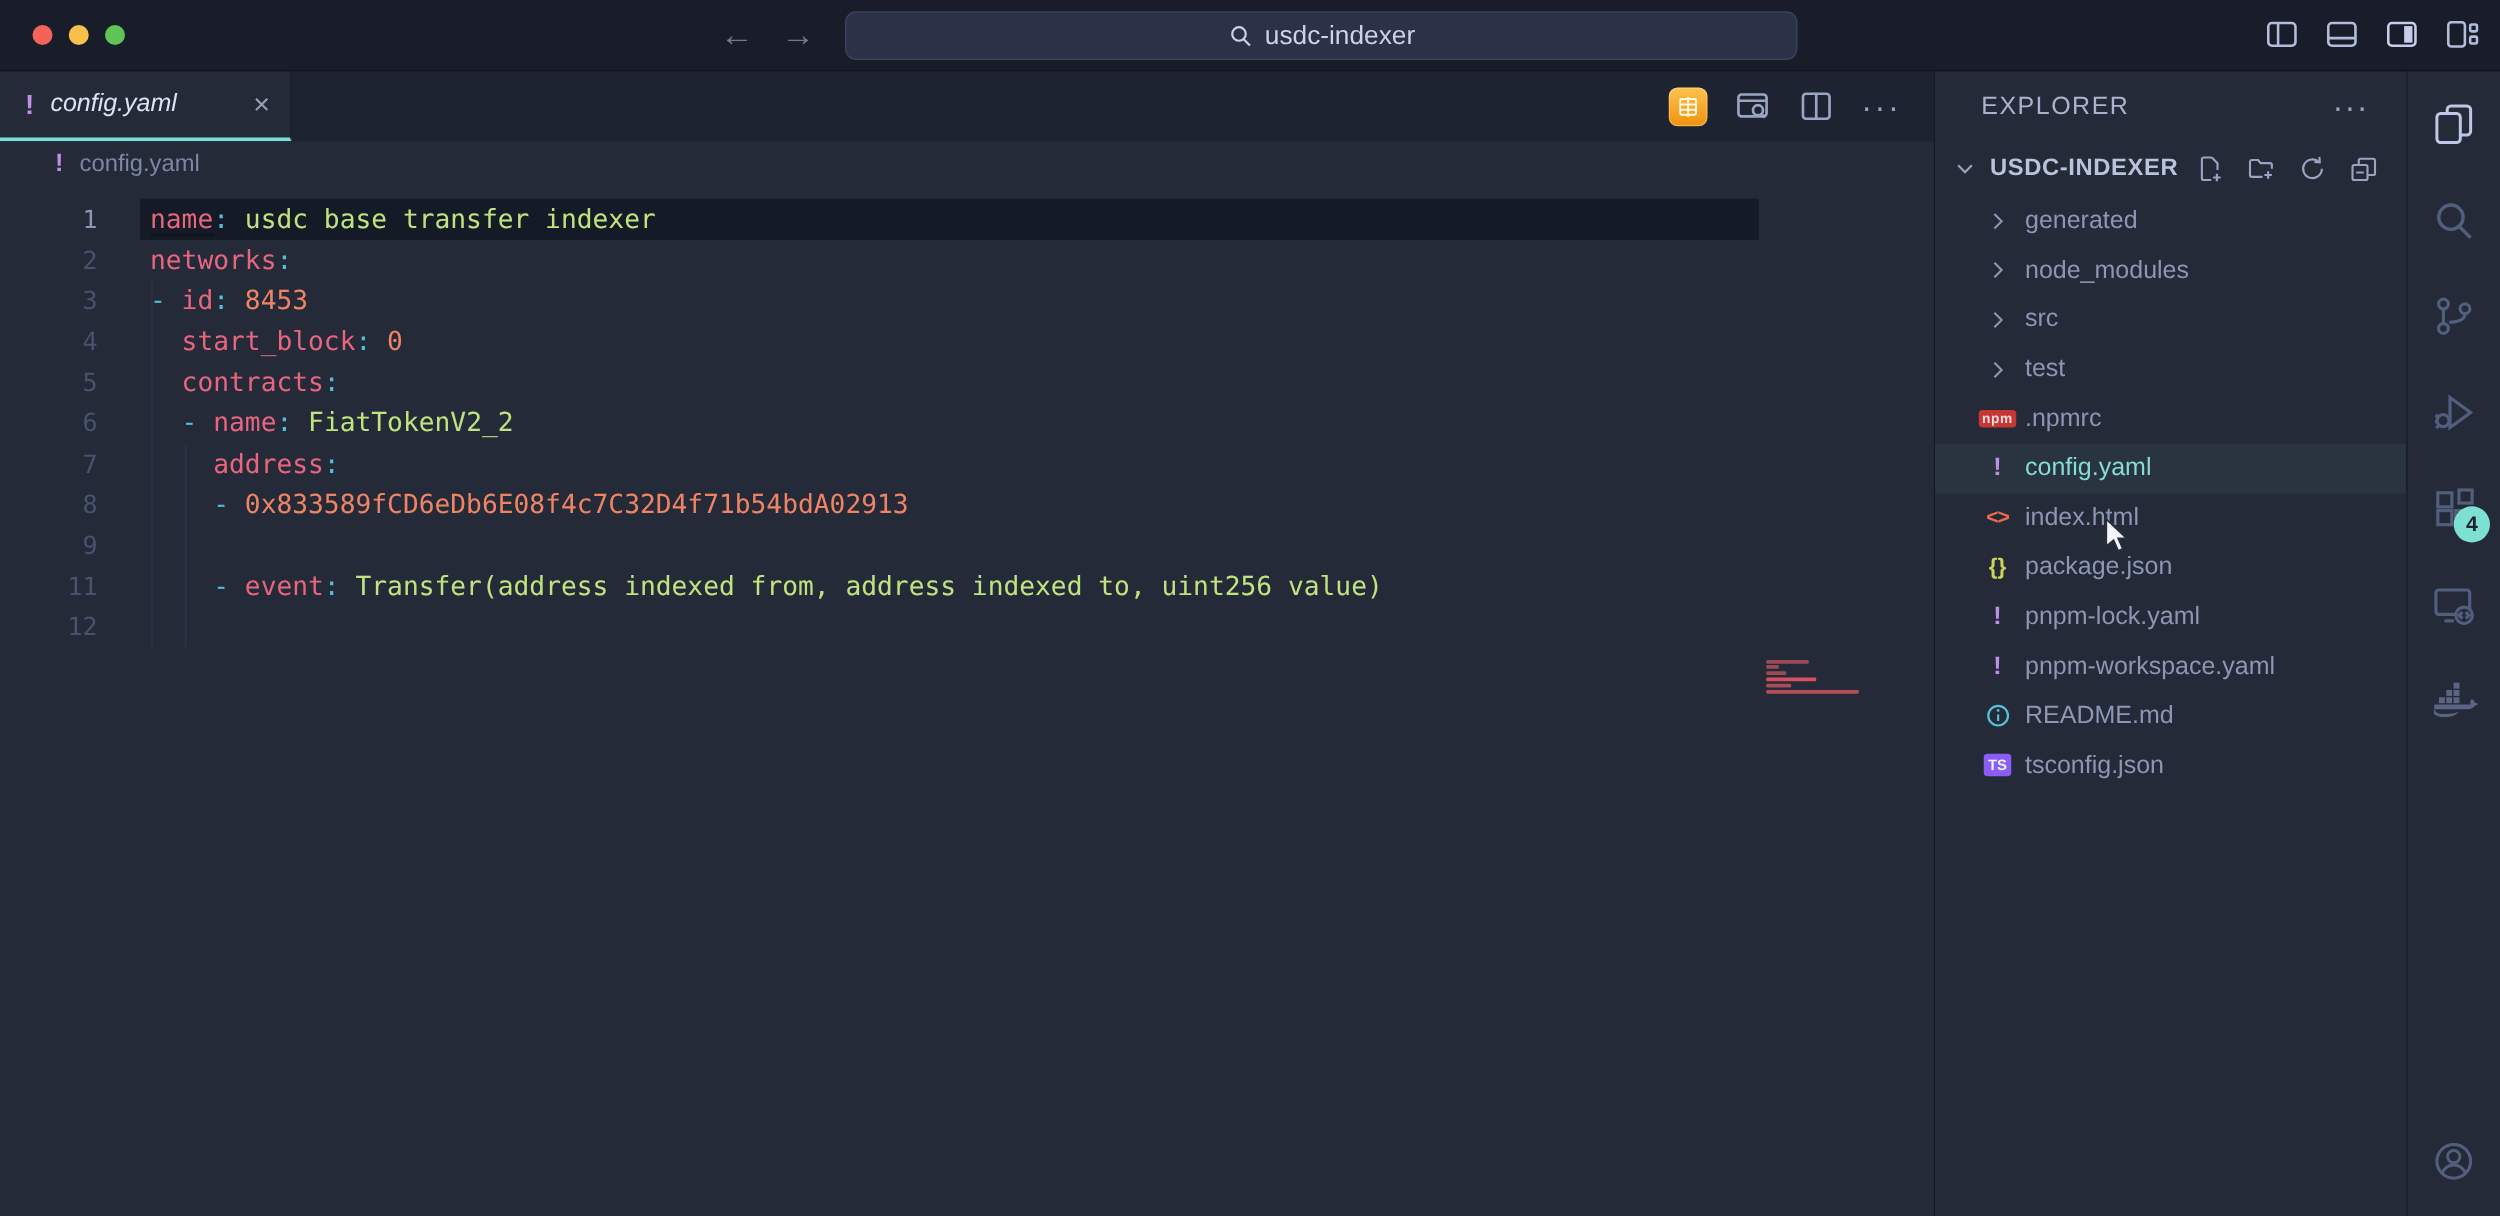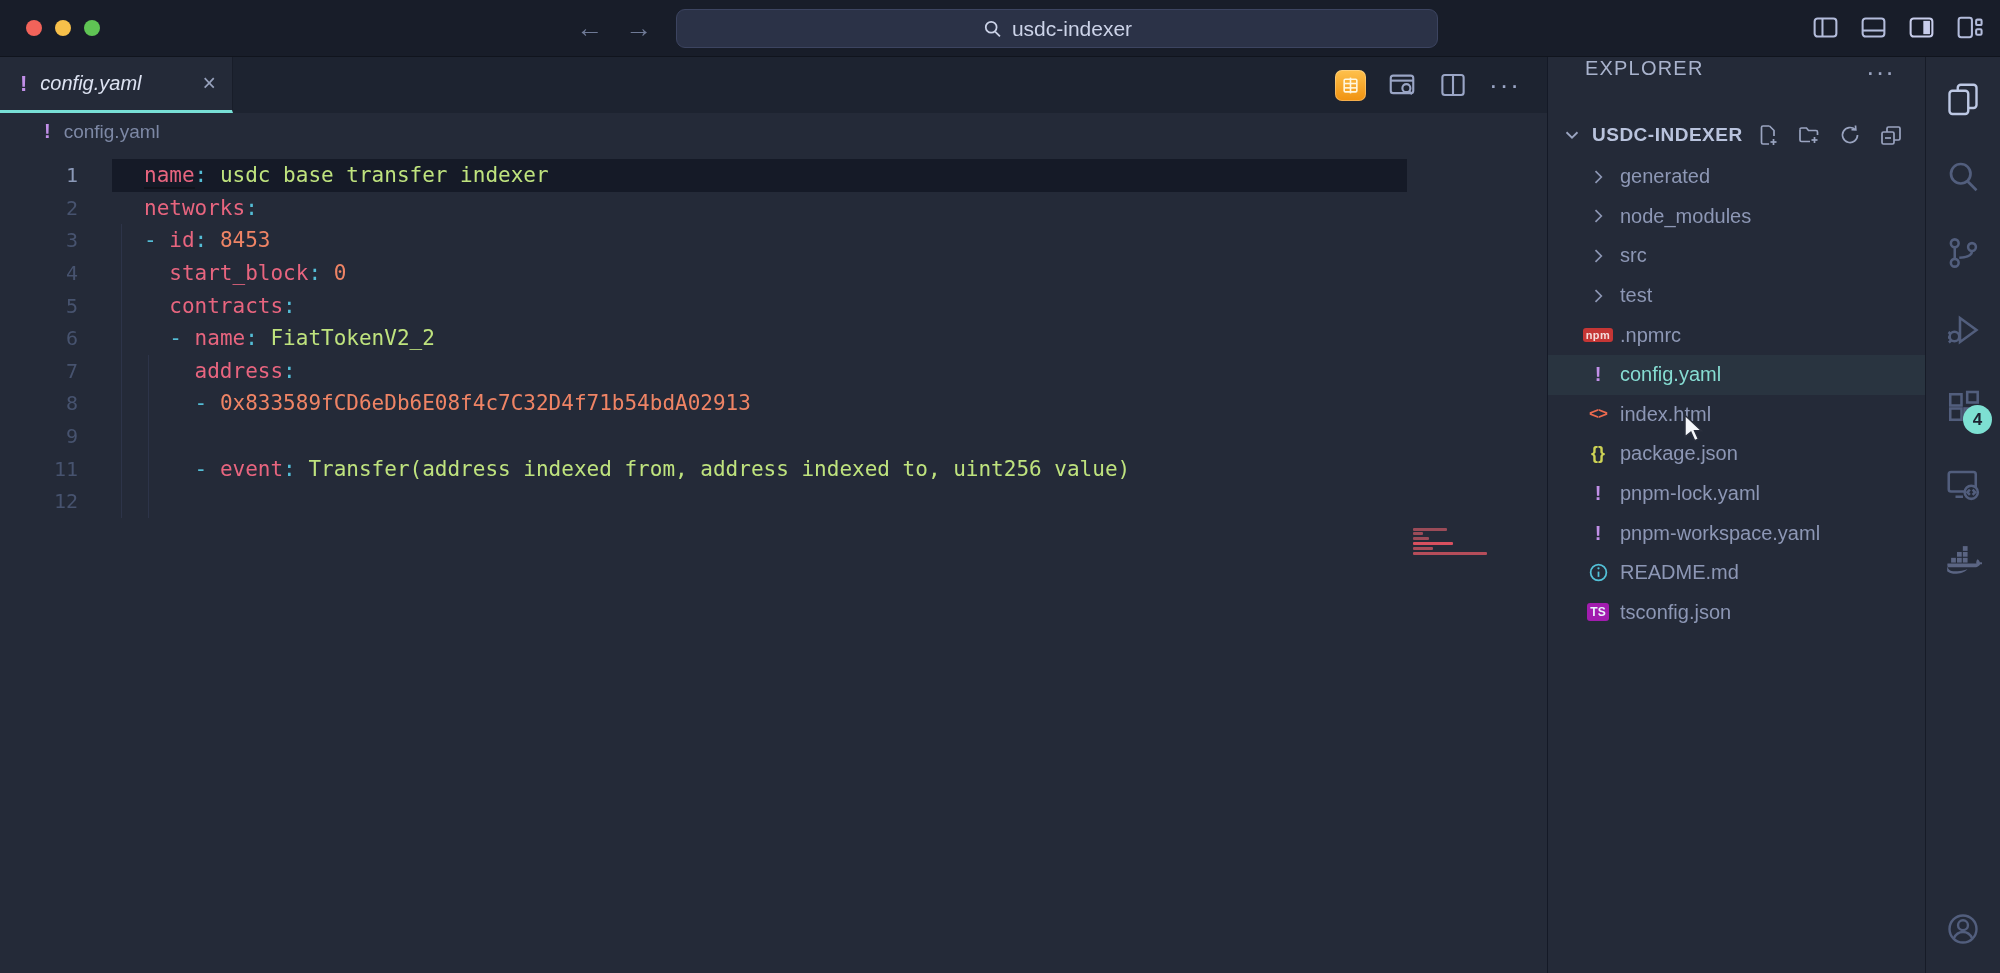--- a/index.html
+++ b/index.html
@@ -41,46 +41,46 @@
   .breadcrumb .bang{ font-size:20px; }
 
   .codearea{ position:relative; flex:1; background:#242a38; font-family:"DejaVu Sans Mono",monospace;
         font-size:21px; overflow:hidden; }
   .hl{ position:absolute; left:112px; top:9px; width:1295px; height:33px; background:#151a27; z-index:1; }
   .guide{ position:absolute; width:1px; background:#2d3449; z-index:1; }
   .lines{ position:relative; z-index:2; padding-top:9px; }
   .line{ height:32.6px; display:flex; align-items:center; white-space:pre; }
   .ln{ flex:none; width:78px; text-align:right; color:#47536f; font-size:20px; }
   .line.cur .ln{ color:#8b99b8; }
-  .lt{ margin-left:66px; }
+  .lt{ margin-left:42px; }
   .tk.k{ color:#e8657f; } .tk.g{ color:#bfe37e; } .tk.o{ color:#ef8465;text-align:right; }
   .tk.c{ color:#54bdd6; } .tk.p{ color:#a2aabc; }
   .tk.ku{ color:#e8657f; border-bottom:2px solid #10141d; }
   .minimap{ position:absolute; z-index:3; }
   .mbar{ position:absolute; height:3px; border-radius:1px; }
 
   
   .sidebar{ width:377px; background:#242a38; display:flex; flex-direction:column; }
-  .exp-header{ height:56px; display:flex; align-items:flex-start; padding:0 30px 0 37px; color:#a9b3cd;
+  .exp-header{ height:56px; display:flex; align-items:center; padding:0 30px 0 37px; color:#a9b3cd;
         font-size:20px; letter-spacing:1.2px; }
   .exp-dots{ margin-left:auto; color:#9aa4c0; font-size:26px; letter-spacing:1px; }
   .section-row{ height:44px; display:flex; align-items:center; padding-left:13px; gap:9px; color:#b9c3dd;
         font-weight:bold; font-size:19px; letter-spacing:.5px; }
   .section-icons{ margin-left:auto; display:flex; gap:17px; padding-right:22px; color:#9aa4c0; }
   .tree{ flex:1; }
   .tree-row{ height:39.6px; display:flex; align-items:center; padding-left:37px; gap:9px; color:#8d97b5;
         font-size:20px; }
   .tree-row.selected{ background:rgba(134,220,210,0.06); color:#86dcd2; }
   .tico{ flex:none; width:26px; display:flex; align-items:center; justify-content:center; color:#8d97b5; }
   .ic-yaml{ color:#c18fe8; font-weight:bold; font-size:20px; }
   .ic-npm{ background:#c53635; color:#f4dada; font-size:11px; font-weight:bold; padding:1px 3px;
         border-radius:3px; letter-spacing:.5px; }
   .ic-html{ color:#ec6a4f; font-weight:bold; font-size:17px; letter-spacing:-1px; }
   .ic-json{ color:#cdd355; font-weight:bold; font-size:18px; }
-  .ic-ts{ background:#a21caf; color:#eaf4fb; font-size:12px; font-weight:bold; padding:2px 3px; border-radius:3px; }
+  .ic-ts{ background:#8b5cf6; color:#eaf4fb; font-size:12px; font-weight:bold; padding:2px 3px; border-radius:3px; }
 
   
   .activitybar{ width:75px; background:#242a38; border-left:1px solid #161b27; display:flex; flex-direction:column;
         align-items:center; padding-top:22px; gap:37px; }
   .ab{ position:relative; width:40px; height:40px; display:flex; align-items:center; justify-content:center;
         color:#525e7d; }
   .ab.active{ color:#bdc8e4; }
   .ab.dock{ color:#5b6583; }
   .ab-bottom{ margin-top:auto; margin-bottom:24px; }
   .badge{ position:absolute; right:-9px; bottom:-7px; width:29px; height:29px; border-radius:50%;

